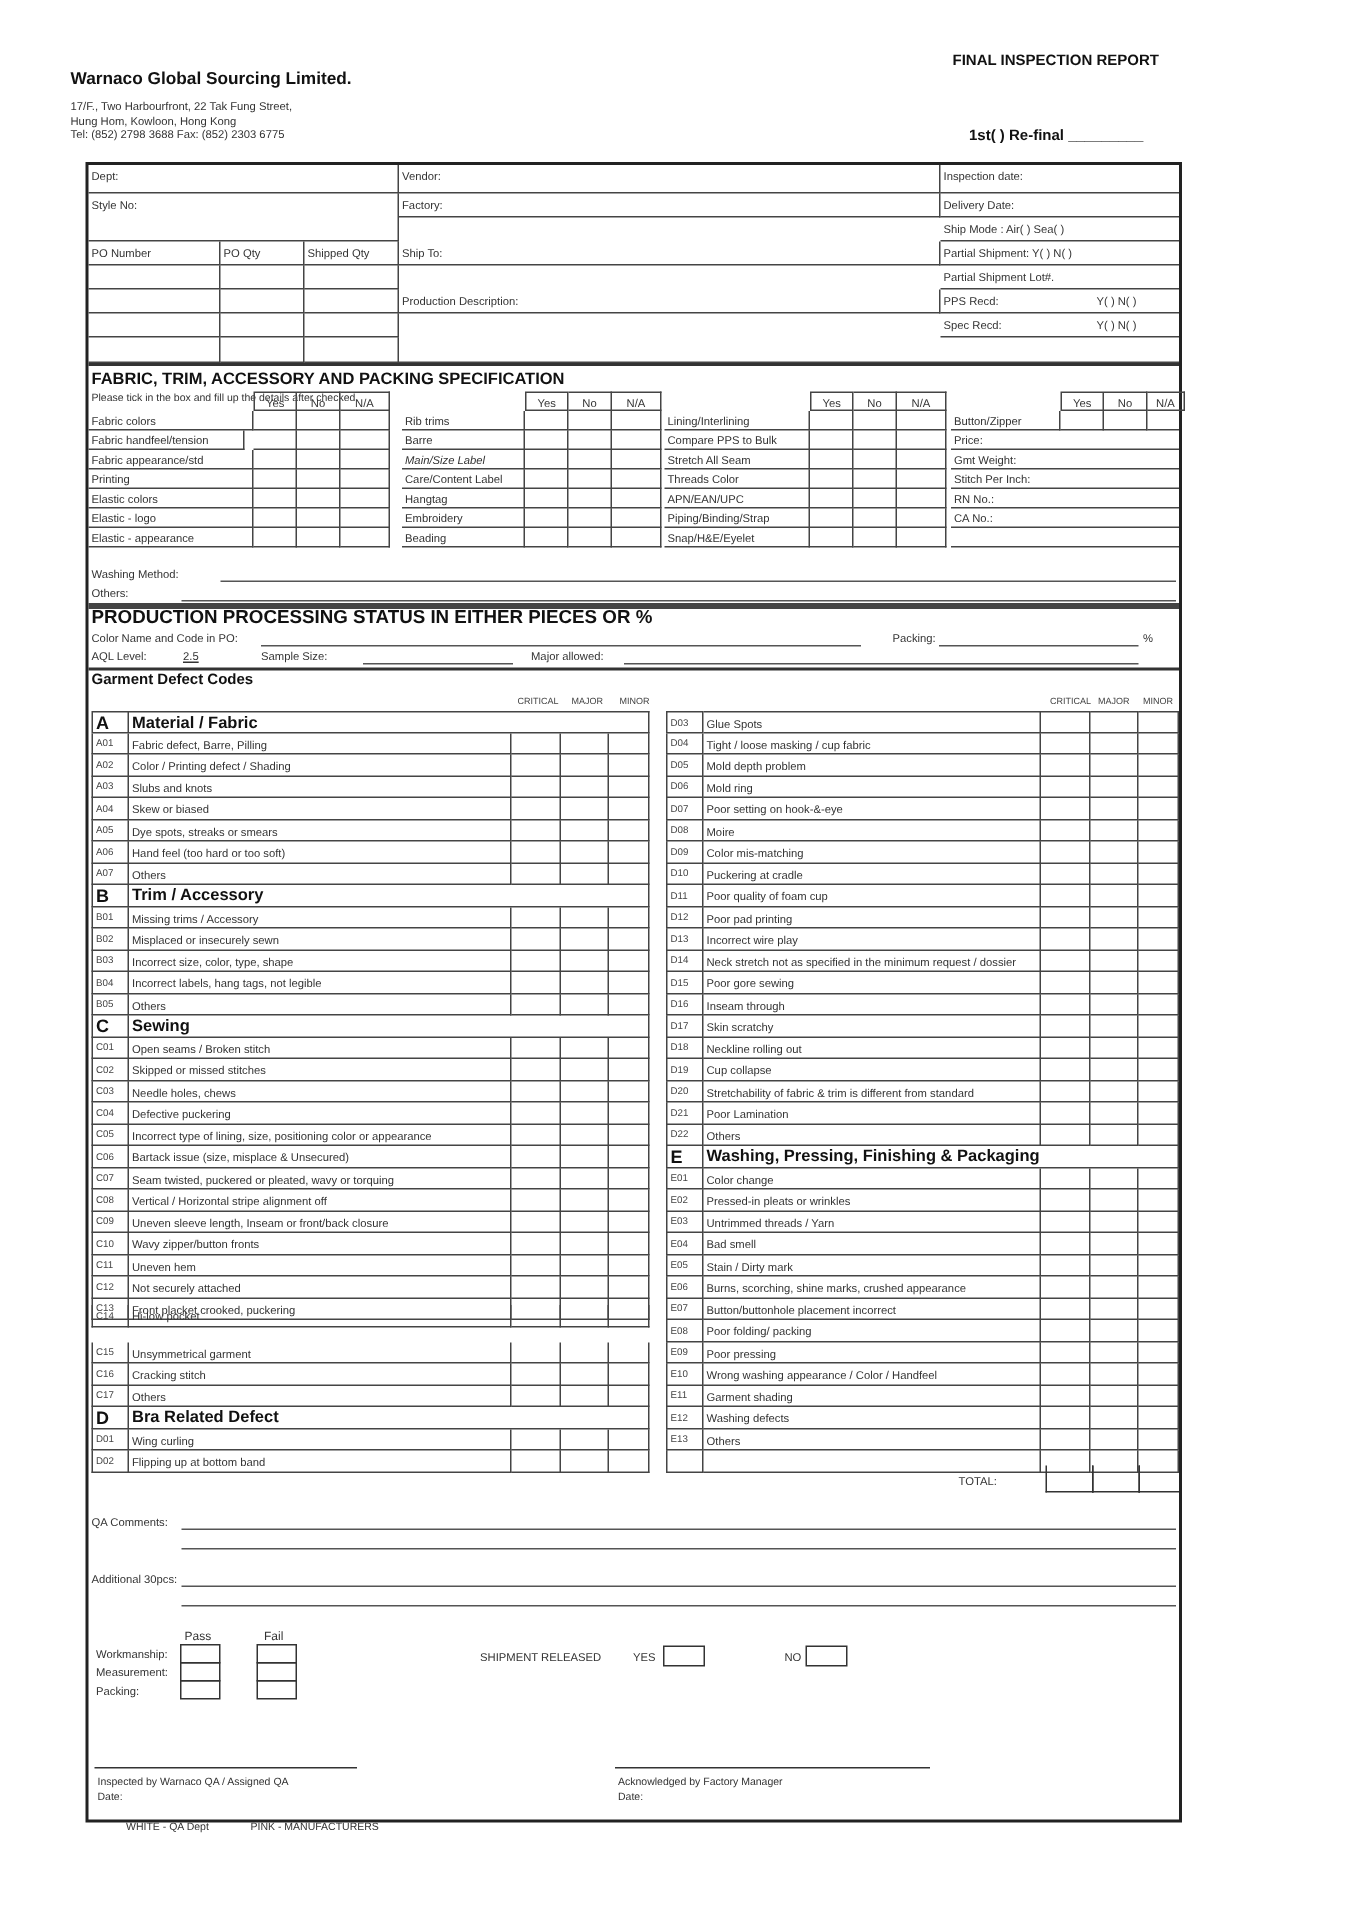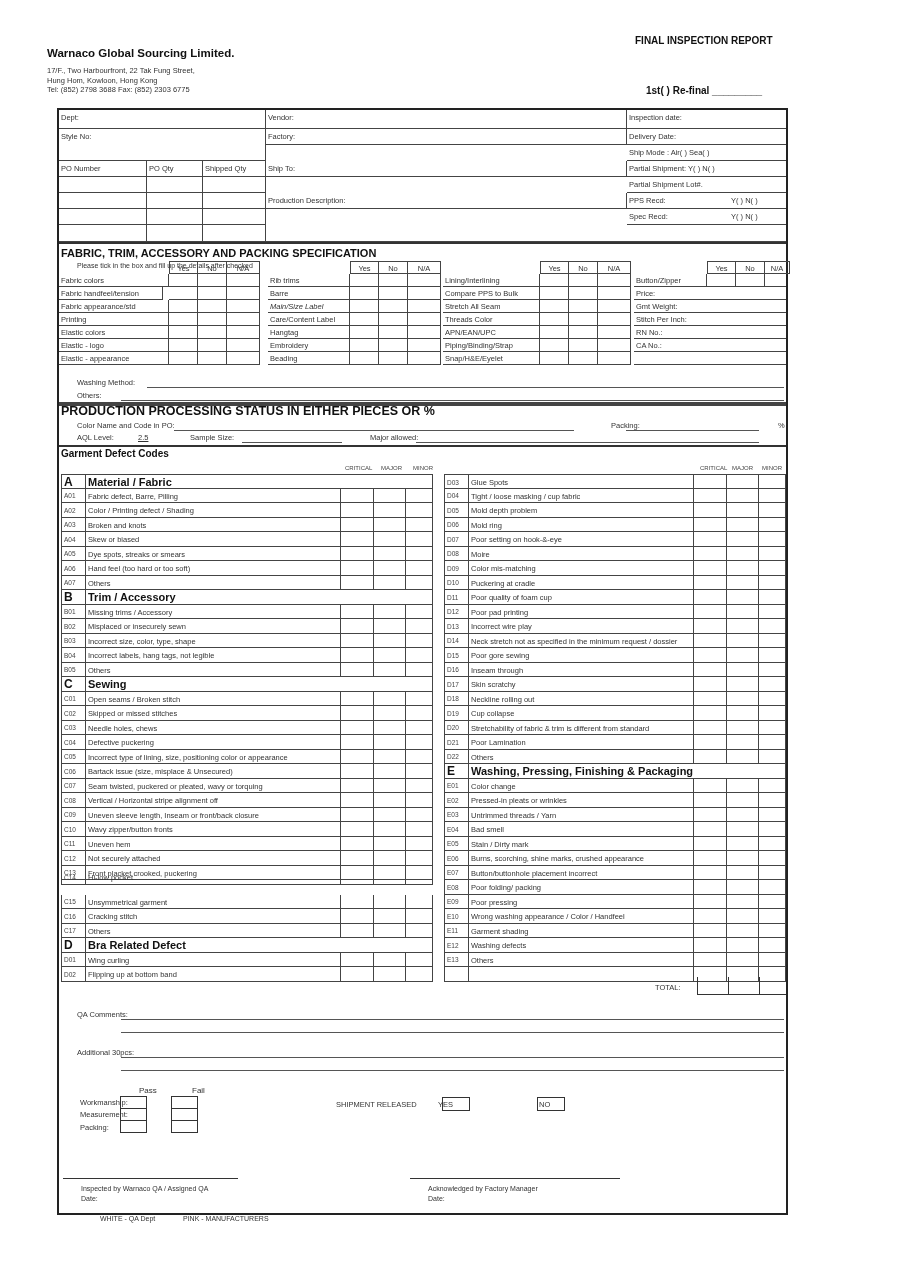--- a/index.html
+++ b/index.html
@@ -28,21 +28,21 @@
   .sc.h { text-align: center; }
 
   .d-row { position: absolute; height: 14.5px; }
   .dc { position: absolute; top: 0; height: 100%; border-right: 1px solid #444; border-bottom: 1px solid #444; font-size: 7.5px; padding: 3px 2px 0 2px; white-space: nowrap; overflow: hidden; color: #333; }
   .dc.code { font-size: 6.5px; padding-top: 3.5px; color: #444; }
   .d-row.cat .dc.letter { font-size: 12px; font-weight: bold; padding-top: 0; color: #111; }
   .d-row.cat .dc.catname { font-size: 11px; font-weight: bold; padding-top: 1px; color: #111; }
   .sev-head { position: absolute; font-size: 6px; color: #444; }
 
   .box { position: absolute; border: 1px solid #333; }
-  .lbl { position: absolute; font-size: 7.5px; color: #333; white-space: nowrap; margin-left: 16px; }
+  .lbl { position: absolute; font-size: 7.5px; color: #333; white-space: nowrap; }
 </style>
 </head>
 <body>
 
 <div class="abs company">Warnaco Global Sourcing Limited.</div>
 <div class="abs addr">
   <div>17/F., Two Harbourfront, 22 Tak Fung Street,</div>
   <div>Hung Hom, Kowloon, Hong Kong</div>
   <div>Tel: (852) 2798 3688  Fax: (852) 2303 6775</div>
 </div>
@@ -279,21 +279,21 @@
       </div>
       <div class="d-row" style="left:2px;top:393px;width:372px;">
         <div class="dc code" style="left:0;width:25px;border-left:1px solid #444;">A02</div>
         <div class="dc" style="left:25px;width:255px;">Color / Printing defect / Shading</div>
         <div class="dc" style="left:280px;width:33px;"></div>
         <div class="dc" style="left:313px;width:32px;"></div>
         <div class="dc" style="left:345px;width:27px;"></div>
       </div>
       <div class="d-row" style="left:2px;top:407.5px;width:372px;">
         <div class="dc code" style="left:0;width:25px;border-left:1px solid #444;">A03</div>
-        <div class="dc" style="left:25px;width:255px;">Broken and knots</div>
+        <div class="dc" style="left:25px;width:255px;">Slubs and knots</div>
         <div class="dc" style="left:280px;width:33px;"></div>
         <div class="dc" style="left:313px;width:32px;"></div>
         <div class="dc" style="left:345px;width:27px;"></div>
       </div>
       <div class="d-row" style="left:2px;top:422px;width:372px;">
         <div class="dc code" style="left:0;width:25px;border-left:1px solid #444;">A04</div>
         <div class="dc" style="left:25px;width:255px;">Skew or biased</div>
         <div class="dc" style="left:280px;width:33px;"></div>
         <div class="dc" style="left:313px;width:32px;"></div>
         <div class="dc" style="left:345px;width:27px;"></div>

